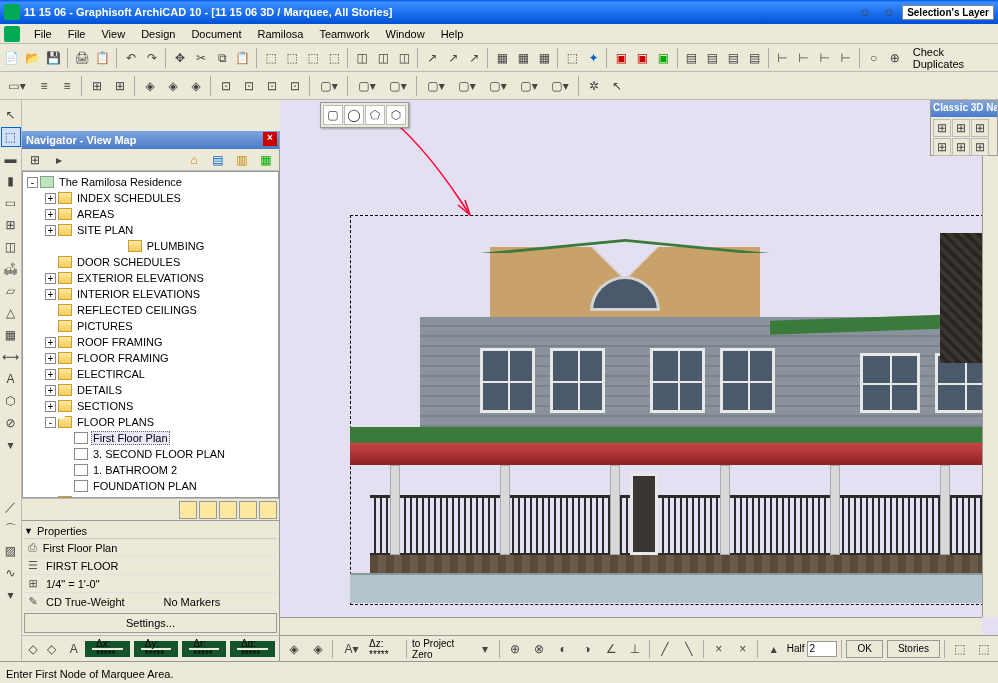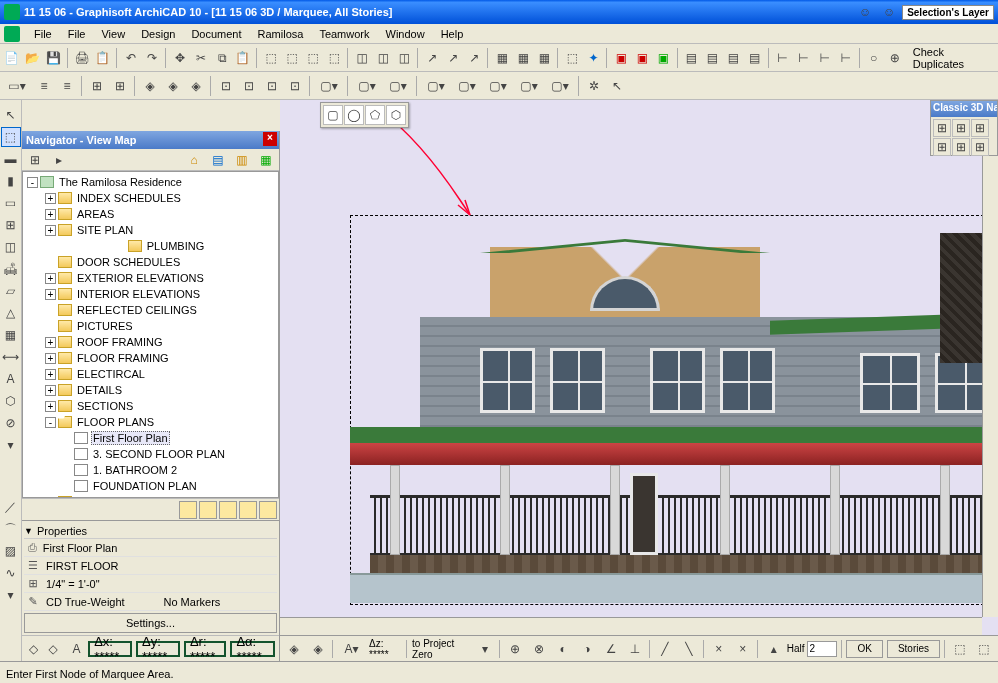--- a/index.html
+++ b/index.html
@@ -107,21 +107,21 @@
 .coordbar .lbl { font-size:10px; }
 .coordbar input { width:50px; height:16px; border:1px solid #999; font-size:10px; padding:0 2px; }
 .coordbar .btn { height:18px; padding:0 10px; border:1px solid #999; background:#ece9d8; font-size:10px; }
 .coordbar .half-ctrl { display:flex; align-items:center; gap:2px; }
 
 
 .statusbar { height:22px; background:#ece9d8; border-top:1px solid #999; display:flex; align-items:center; padding:12px 6px; }
 
 
 .nav-coord { height:26px; background:#ece9d8; border-top:1px solid #bbb; display:flex; align-items:center; padding:0 4px; gap:4px; }
-.nav-coord .cell { border:2px solid #14532d; padding:1px 4px; font-size:13px; height:16px; display:flex; align-items:center; }
+.nav-coord .cell { border:7px solid #14532d; padding:1px 4px; font-size:10px; height:16px; display:flex; align-items:center; }
 
 ::-webkit-scrollbar { width:16px; height:16px; }
 ::-webkit-scrollbar-track { background:#ece9d8; }
 ::-webkit-scrollbar-thumb { background:#c8c4b8; border:1px solid #999; }
 </style>
 </head>
 <body>
 
 <div class="titlebar">
   <div class="app-icon"></div>

